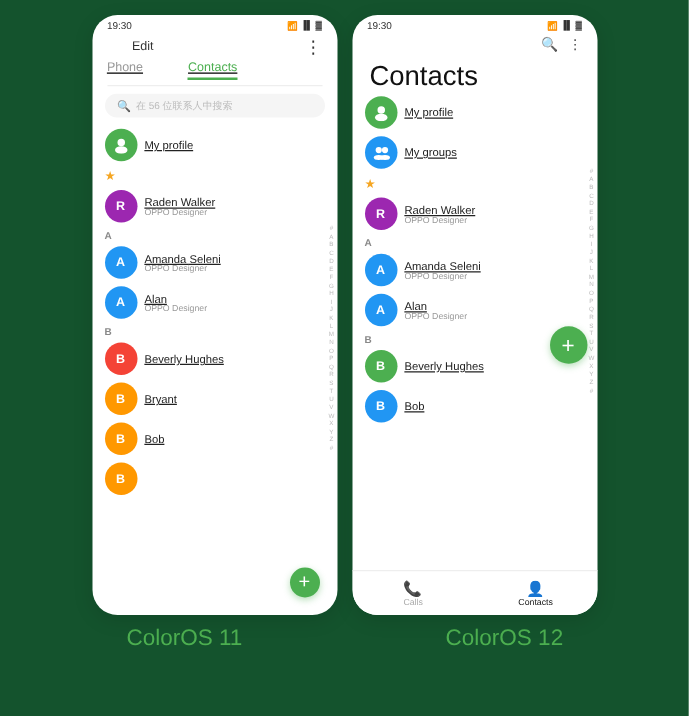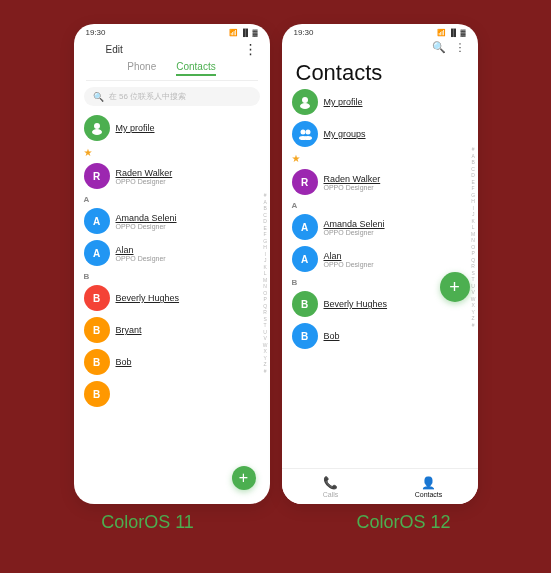--- a/index.html
+++ b/index.html
@@ -7,25 +7,25 @@
       background: #f0f0f0;
       display: flex;
       justify-content: center;
       align-items: center;
       min-height: 100vh;
       font-family: 'Segoe UI', Arial, sans-serif;
     }
     .container {
       width: 551px;
       height: 573px;
-      background: #7f1d1d;
+      background: #14532d;
       display: flex;
       flex-direction: column;
       align-items: center;
-      padding: 24px;
+      padding: 12px;
     }
     .phones-row {
       display: flex;
       gap: 12px;
       justify-content: center;
       align-items: flex-start;
     }
     .phone {
       background: #fff;
       border-radius: 20px;
@@ -58,25 +58,25 @@
     
     .os11-header {
       display: flex;
       justify-content: space-between;
       align-items: center;
       padding: 2px 12px 4px;
       margin-left: 20px;
     }
     .os11-tabs {
       display: flex;
-      justify-content: center;
-      gap: 20px;
+      gap: 36px;
       border-bottom: 1px solid #eee;
       padding-bottom: 4px;
       margin: 0 12px;
+      text-decoration: underline;
     }
     .os11-tab {
       font-size: 10px;
       color: #999;
       padding-bottom: 2px;
     }
     .os11-tab.active {
       color: #4caf50;
       border-bottom: 2px solid #4caf50;
     }

